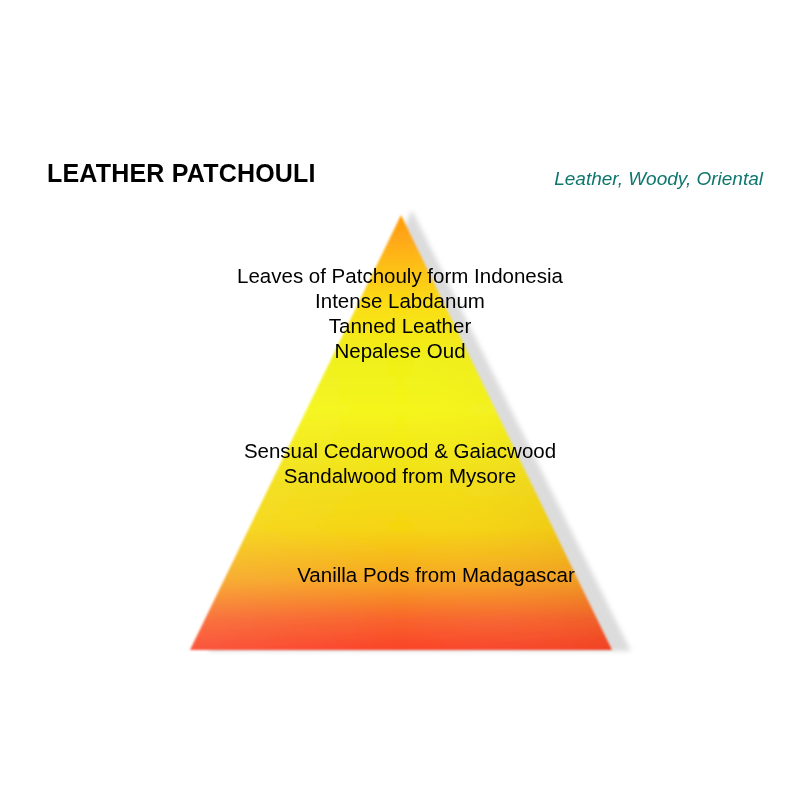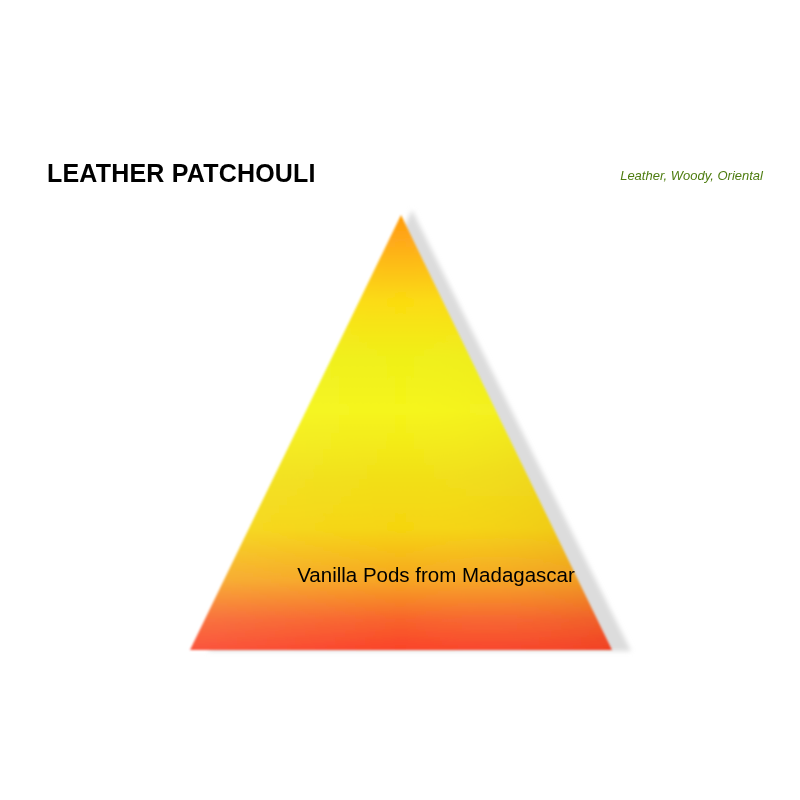--- a/index.html
+++ b/index.html
@@ -33,23 +33,23 @@
     font-weight: bold;
     letter-spacing: 0.2px;
     color: #000000;
     white-space: nowrap;
     font-family: "Liberation Sans", sans-serif;
   }
   .header-subtitle {
     position: absolute;
     right: 37px;
     top: 168px;
-    font-size: 13px;
+    font-size: 19px;
     font-style: italic;
-    color: #4d7c0f;
+    color: #0f766e;
     white-space: nowrap;
     font-family: "Liberation Sans", sans-serif;
   }
 
   
   .pyramid-wrap {
     position: absolute;
     left: 0;
     top: 0;
     width: 800px;
@@ -121,19 +121,29 @@
         <polygon points="412,210 631,651 208,651" fill="#dcdcdc"></polygon>
       </g>
 
       <g filter="url(#edgeSoft)">
         <polygon points="401,215 612,650 190,650" fill="url(#pyrGrad)"></polygon>
         <polygon points="401,215 612,650 190,650" fill="url(#pyrSideGrad)"></polygon>
       </g>
     </svg>
   </div>
 
+  <div class="note-group" id="notes-top">
+    <span class="note-line">Leaves of Patchouly form Indonesia</span>
+    <span class="note-line">Intense Labdanum</span>
+    <span class="note-line">Tanned Leather</span>
+    <span class="note-line">Nepalese Oud</span>
+  </div>
 
+  <div class="note-group" id="notes-heart">
+    <span class="note-line">Sensual Cedarwood &amp; Gaiacwood</span>
+    <span class="note-line">Sandalwood from Mysore</span>
+  </div>
 
   <div class="note-group" id="notes-base">
     <span class="note-line">Vanilla Pods from Madagascar</span>
   </div>
 
 </div>
 
 </body></html>

